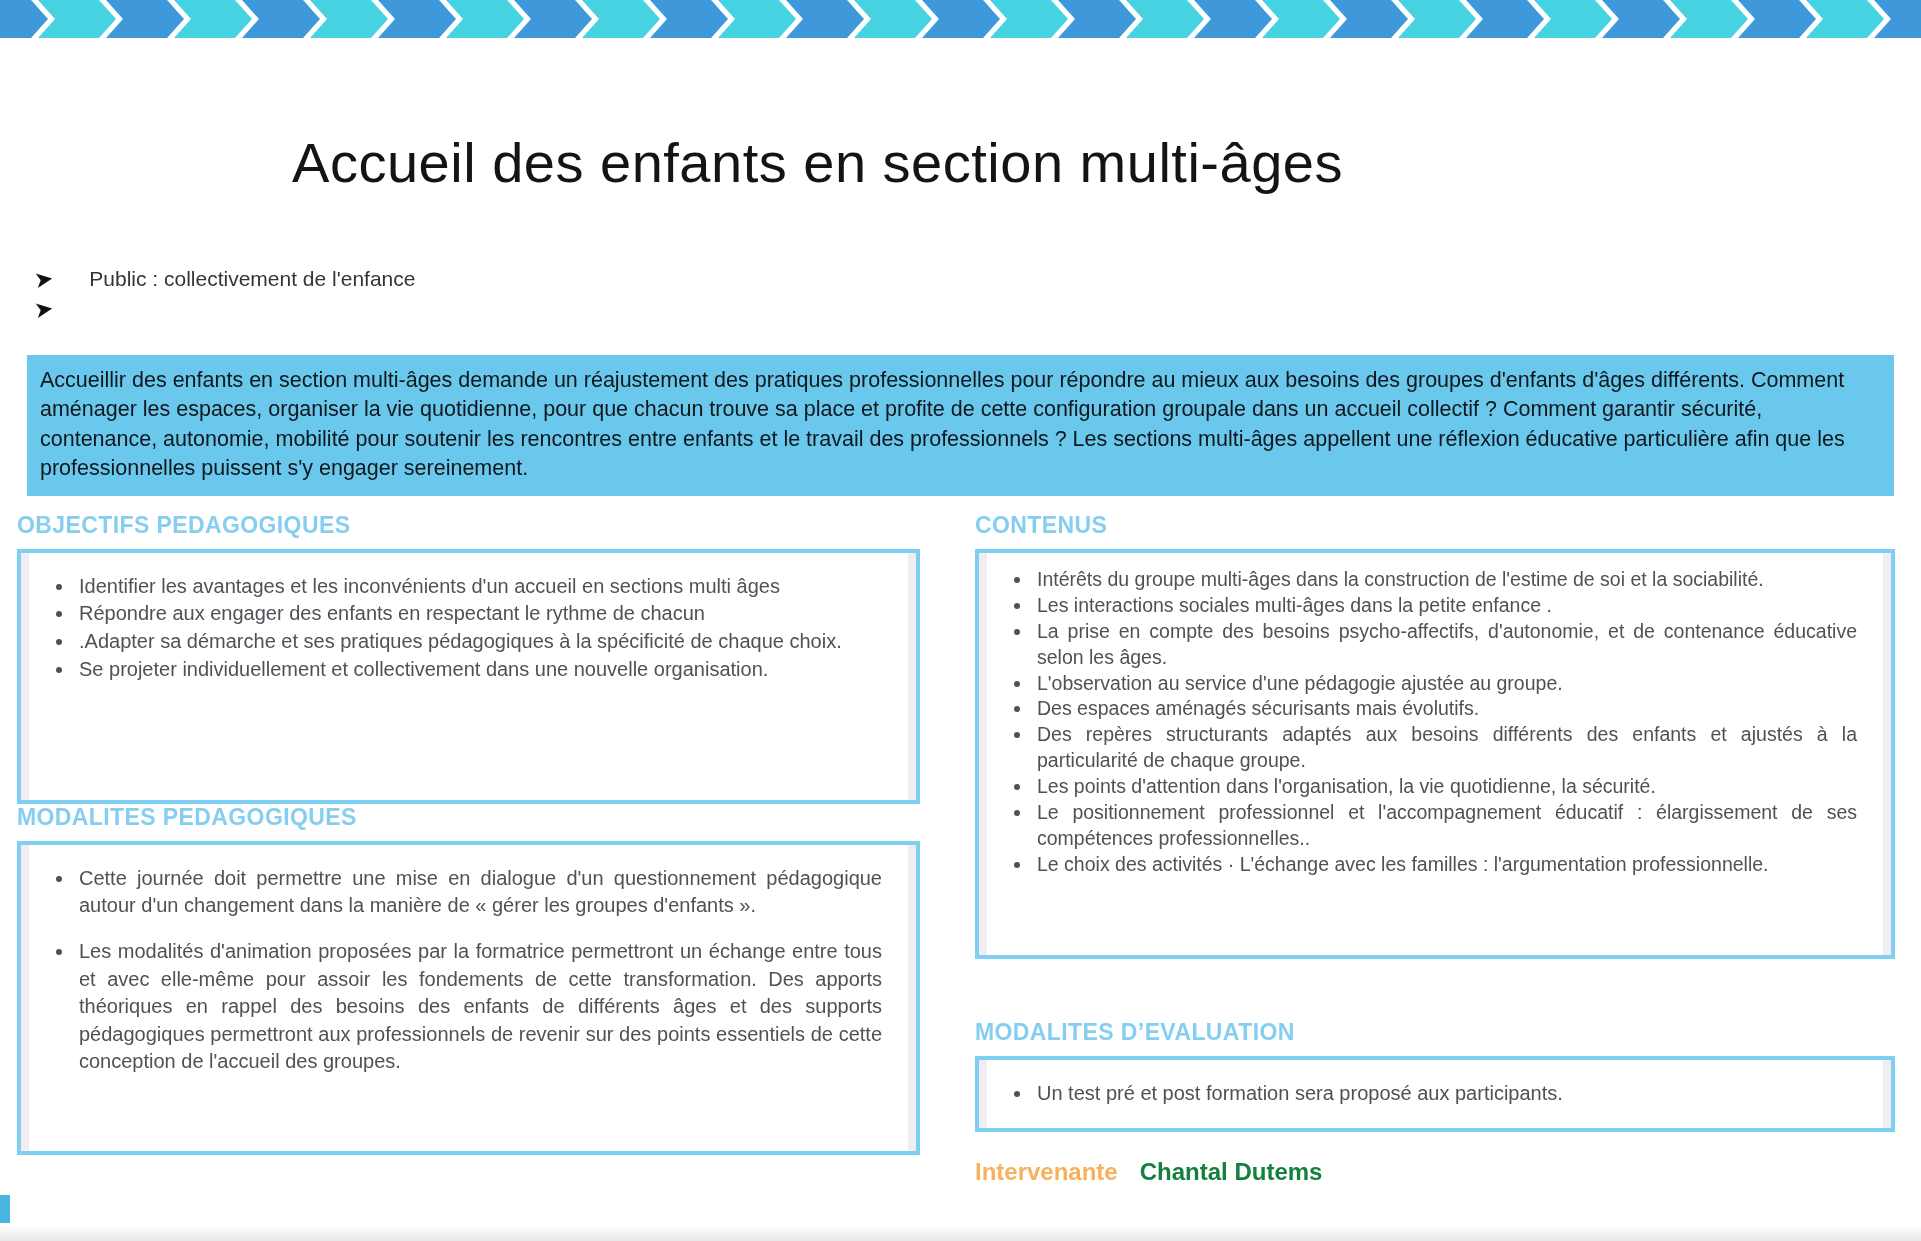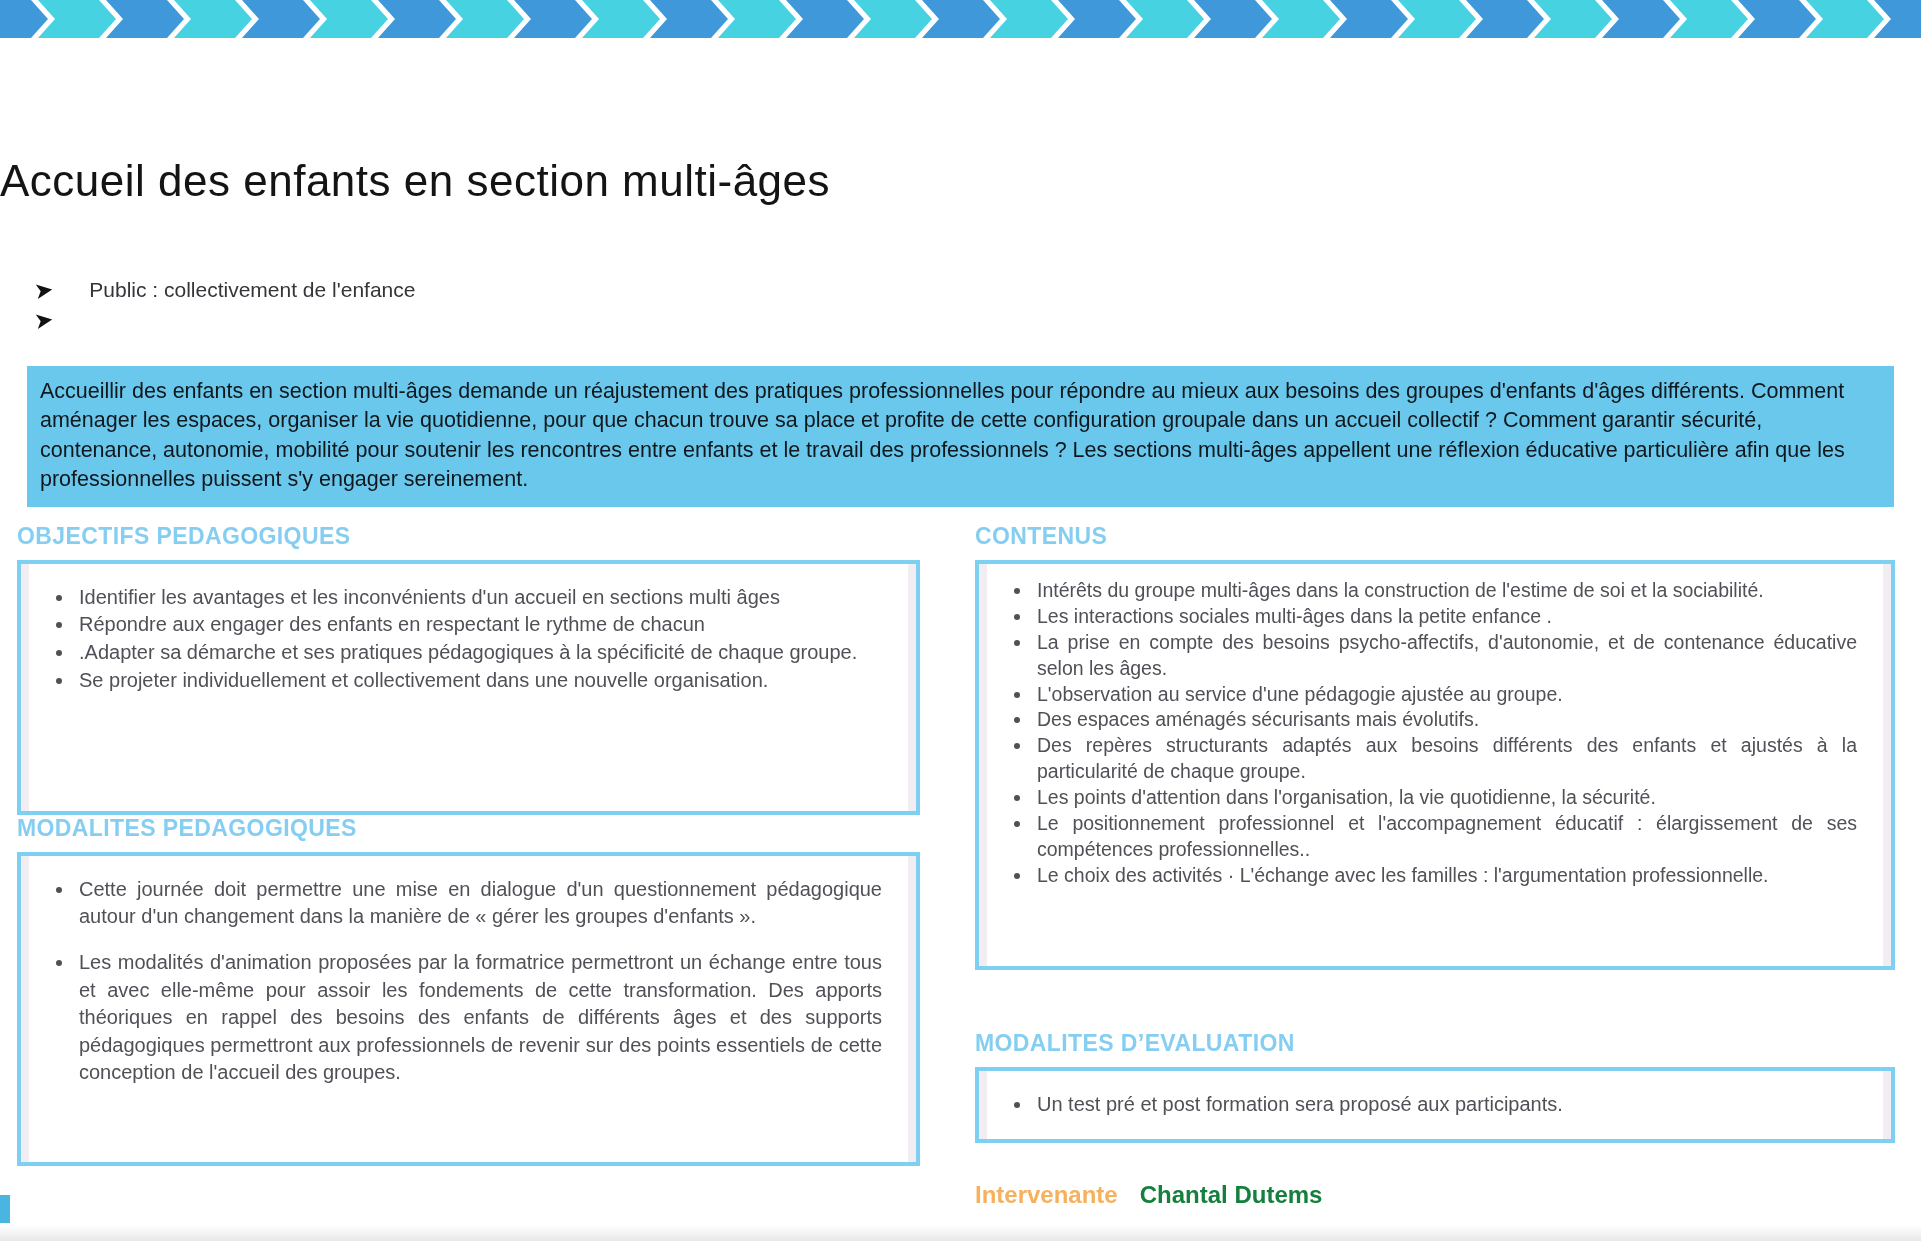--- a/index.html
+++ b/index.html
@@ -7,22 +7,22 @@
        font-family:"Liberation Sans", sans-serif;}
   .page{position:relative;width:1921px;height:1241px;background:#fff;overflow:hidden;}
 
   
   .chevron-band{height:38px;display:flex;overflow:hidden;background:#fff;}
   .chev{flex:0 0 78px;height:38px;margin-left:-10px;
         clip-path:polygon(0 0,calc(100% - 17px) 0,100% 50%,calc(100% - 17px) 100%,0 100%,17px 50%);}
   .chev:first-child{margin-left:-30px;}
 
   
-  .title{margin:118px 0 0 0;width:1635px;
-         font-size:44px;font-weight:400;color:#141414;letter-spacing:0.5px;}
+  .title{margin:92px 0 0 0;width:1635px;text-align:center;
+         font-size:56px;font-weight:400;color:#141414;letter-spacing:0.5px;}
 
   
   .info-list{margin:72px 0 0 34px;display:flex;flex-direction:column;gap:7px;}
   .info-row{display:flex;align-items:center;gap:36px;font-size:21px;color:#343539;}
   .arrow-glyph{font-size:23px;color:#111;line-height:1;transform:rotate(-8deg);}
 
   
   .intro{margin:34px 27px 0 27px;background:#69c8ec;color:#10171d;
          padding:11px 13px 12px 13px;font-size:21.5px;line-height:1.37;}
 
@@ -46,21 +46,21 @@
 
   ul.bullets{margin:0;padding-left:30px;color:#505157;font-size:20px;
              line-height:1.38;text-align:justify;}
   ul.bullets li{padding-left:4px;}
   ul.bullets.tight{font-size:19.5px;line-height:1.33;}
   ul.bullets.spaced li + li{margin-top:18px;}
 
   
   .intervenante{margin-top:26px;display:flex;align-items:baseline;gap:22px;
                 font-size:24px;font-weight:700;}
-  .intervenante .label{color:#f6b15d;margin-top:12px;}
+  .intervenante .label{color:#f6b15d;}
   .intervenante .name{color:#15803d;}
 
   
   .bottom-fade{position:absolute;left:0;right:0;bottom:0;height:16px;
                background:linear-gradient(#ffffff,#e8e8e8);}
   .edge-mark{position:absolute;left:0;bottom:18px;width:10px;height:28px;background:#4ab5e0;}
 </style>
 </head>
 <body>
 
@@ -113,21 +113,21 @@
   <div class="intro">Accueillir des enfants en section multi-âges demande un réajustement des pratiques professionnelles pour répondre au mieux aux besoins des groupes d'enfants d'âges différents. Comment aménager les espaces, organiser la vie quotidienne, pour que chacun trouve sa place et profite de cette configuration groupale dans un accueil collectif ? Comment garantir sécurité, contenance, autonomie, mobilité pour soutenir les rencontres entre enfants et le travail des professionnels ? Les sections multi-âges appellent une réflexion éducative particulière afin que les professionnelles puissent s'y engager sereinement.</div>
 
   <div class="columns">
 
     <div class="col-left">
       <h2 class="sec">OBJECTIFS PEDAGOGIQUES</h2>
       <div class="box box-objectifs">
         <ul class="bullets">
             <li>Identifier les avantages et les inconvénients d'un accueil en sections multi âges</li>
             <li>Répondre aux engager des enfants en respectant le rythme de chacun</li>
-            <li>.Adapter sa démarche et ses pratiques pédagogiques à la spécificité de chaque groupe.</li>
+            <li>.Adapter sa démarche et ses pratiques pédagogiques à la spécificité de chaque choix.</li>
             <li>Se projeter individuellement et collectivement dans une nouvelle organisation.</li>
           </ul>
       </div>
 
       <h2 class="sec h-gap">MODALITES PEDAGOGIQUES</h2>
       <div class="box box-modalites">
         <ul class="bullets spaced">
             <li>Cette journée doit permettre une mise en dialogue d'un questionnement pédagogique autour d'un changement dans la manière de « gérer les groupes d'enfants ».</li>
             <li>Les modalités d'animation proposées par la formatrice permettront un échange entre tous et avec elle-même pour assoir les fondements de cette transformation. Des apports théoriques en rappel des besoins des enfants de différents âges et des supports pédagogiques permettront aux professionnels de revenir sur des points essentiels de cette conception de l'accueil des groupes.</li>
           </ul>

